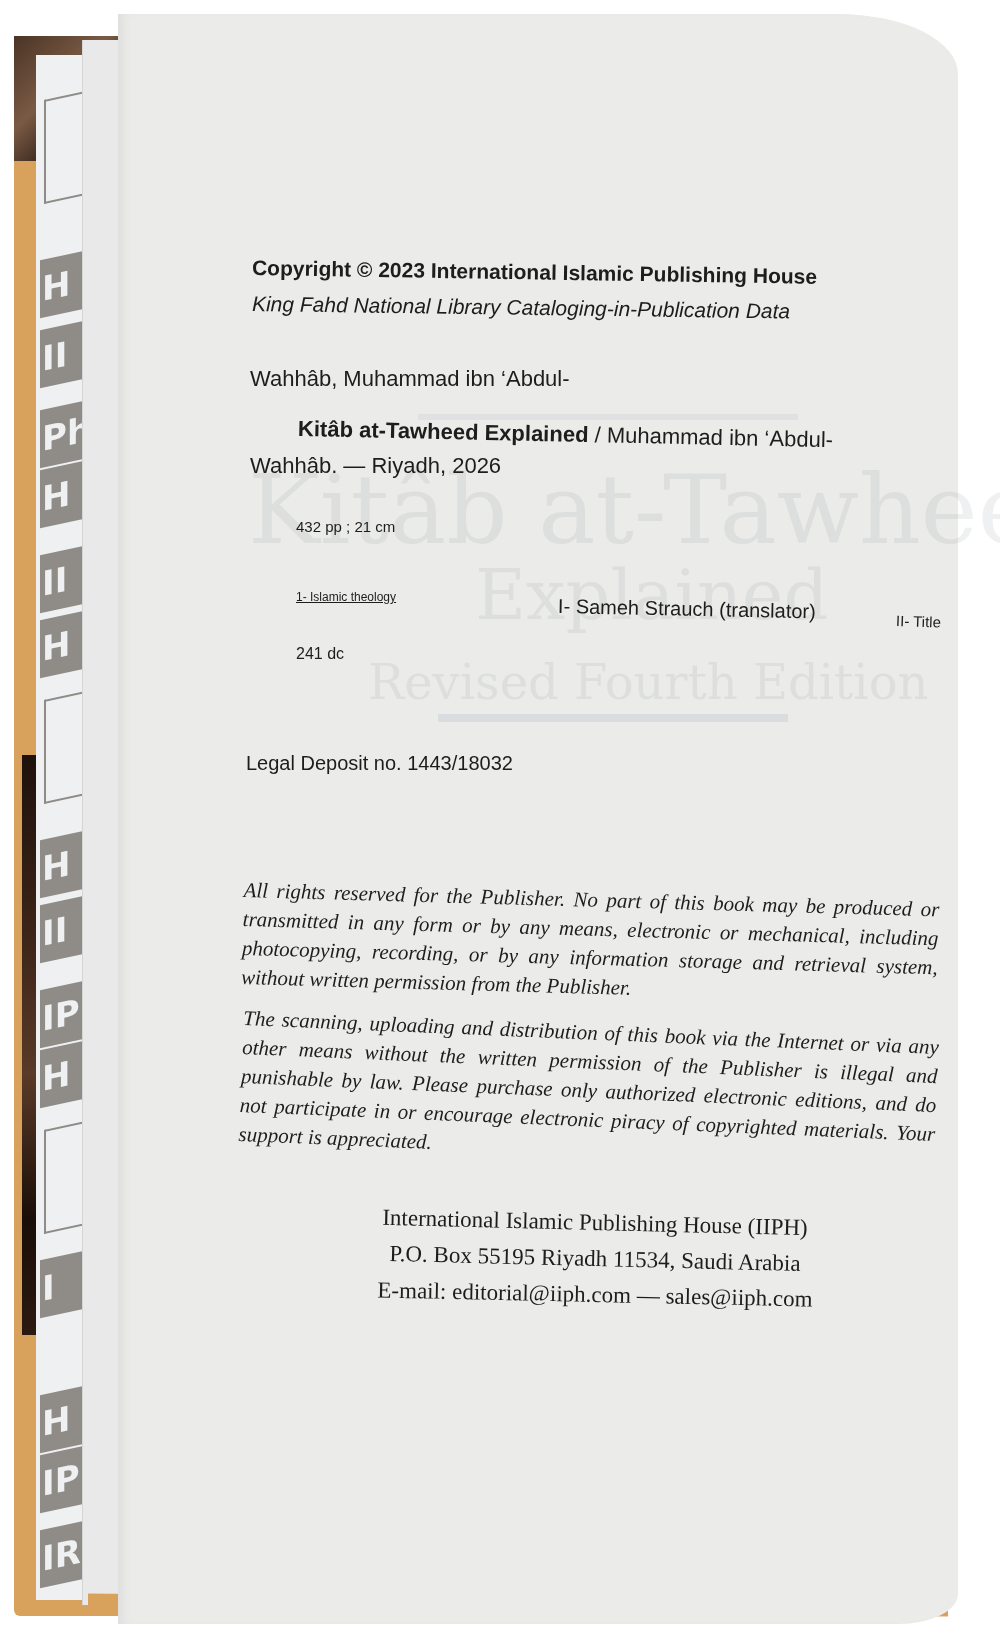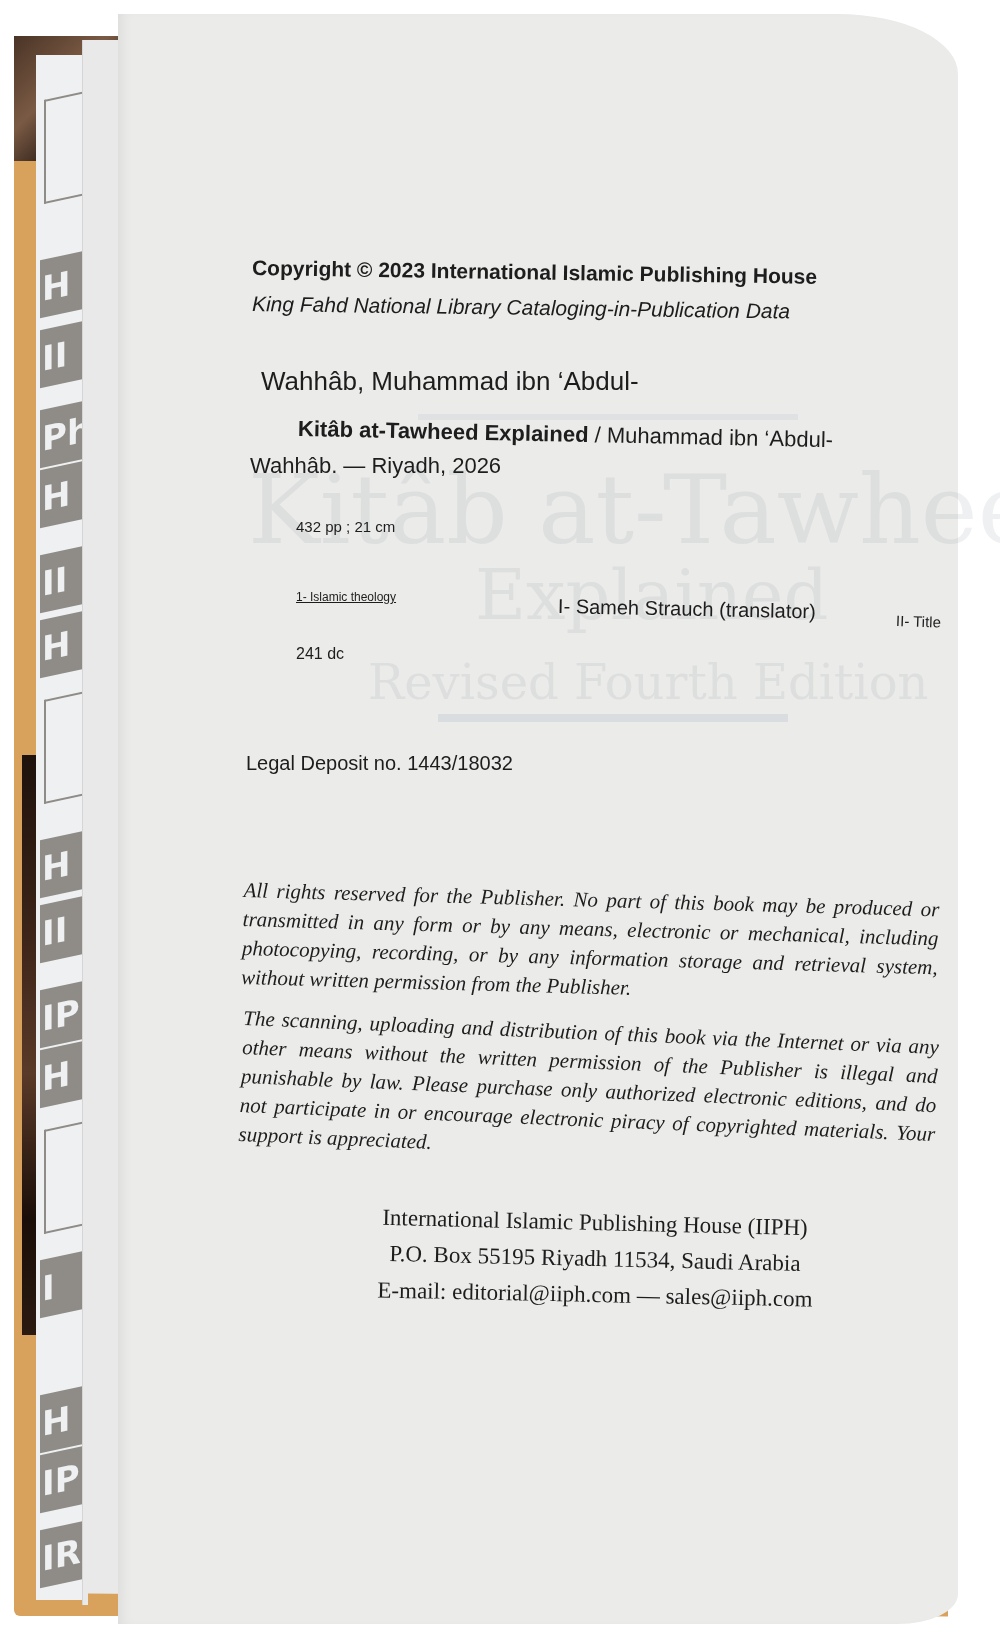--- a/index.html
+++ b/index.html
@@ -142,22 +142,21 @@
       left: 252px;
       top: 292px;
       font-size: 21px;
       font-style: italic;
       transform: rotate(0.8deg);
       transform-origin: left center;
     }
     .author {
       left: 250px;
       top: 366px;
-      font-size: 26px;
-      margin-left: 11px;
+      font-size: 22px;
     }
     .title-line {
       left: 298px;
       top: 416px;
       font-size: 22px;
       transform: rotate(1.2deg);
       transform-origin: left center;
     }
     .title-line b { font-weight: bold; }
     .imprint {

